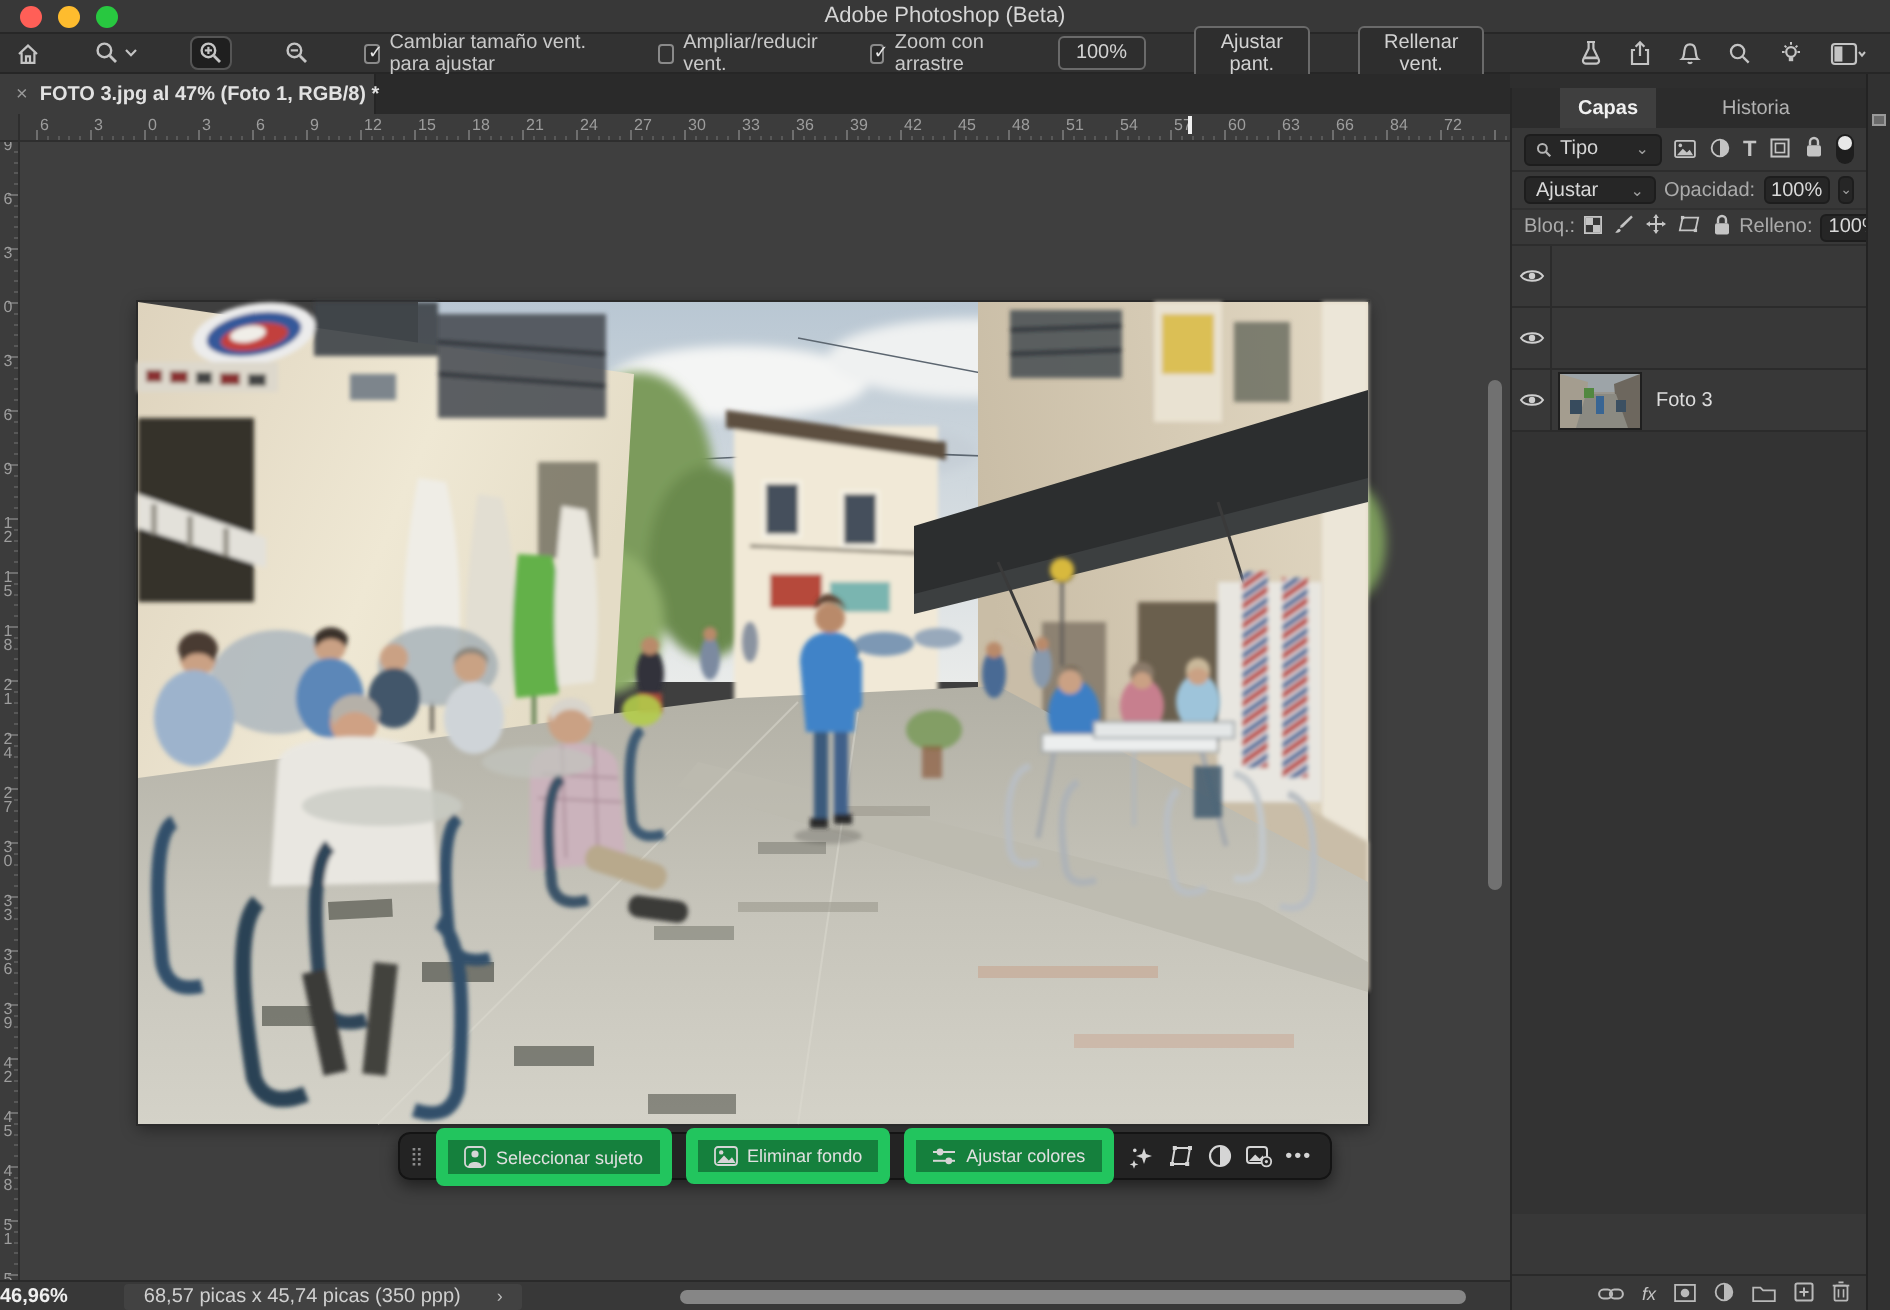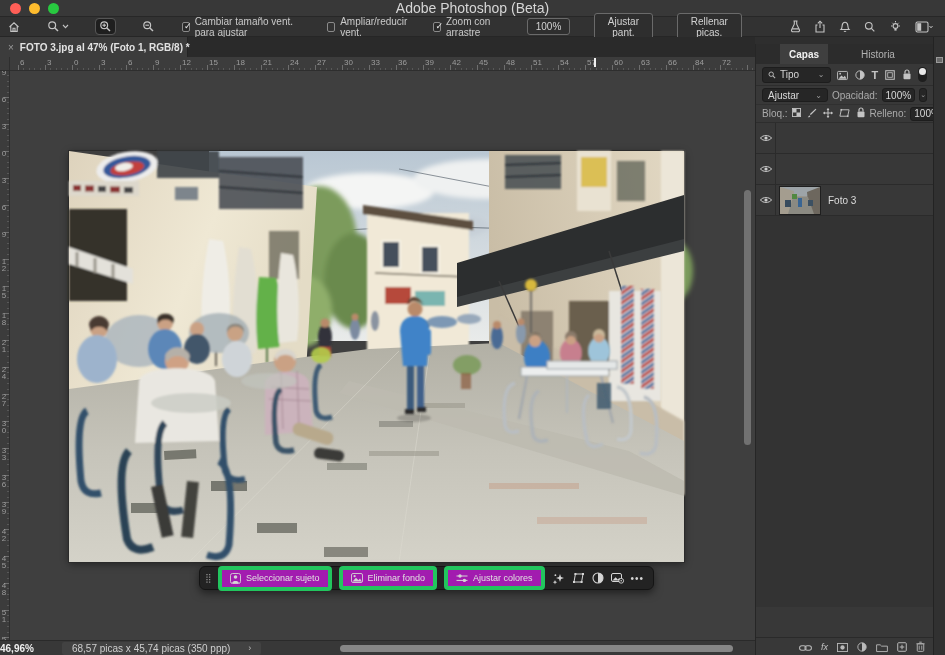--- a/index.html
+++ b/index.html
@@ -4,21 +4,21 @@
 <style>
   * { margin:0; padding:0; box-sizing:border-box; }
   html,body { width:945px; height:655px; background:#2e2e2e; overflow:hidden; }
   body { font-family:"Liberation Sans", sans-serif; color:#c8c8c8; -webkit-font-smoothing:antialiased; }
   #app { position:relative; width:945px; height:655px; background:#2e2e2e; }
 
   
   .titlebar { position:absolute; left:0; top:0; width:945px; height:17px; background:#383838; border-bottom:1px solid #272727; display:flex; align-items:center; }
   .traffic { display:flex; gap:8px; margin-left:10px; }
   .tl { width:11px; height:11px; border-radius:50%; }
-  .title { position:absolute; left:0; right:0; text-align:center; font-size:14px; color:#d6d6d6; }
+  .title { position:absolute; left:0; right:0; text-align:center; font-size:11px; color:#d6d6d6; }
 
   
   .optionsbar { position:absolute; left:0; top:17px; width:945px; height:20px; background:#323232; border-bottom:1px solid #262626; display:flex; align-items:center; gap:24px; padding:0 8px; }
   .optionsbar .icon { color:#c4c4c4; display:flex; align-items:center; }
   .toolbox { display:flex; align-items:center; gap:2px; padding:1px 3px; border-radius:3px; }
   .toolbox.pressed { background:#1f1f1f; outline:1px solid #555; }
   .cb { display:flex; align-items:center; gap:5px; font-size:10px; color:#c9c9c9; cursor:default; }
   .cbbox { width:10px; height:10px; border:1px solid #8a8a8a; border-radius:2px; background:transparent; position:relative; }
   .cb.on .cbbox { background:#2a2a2a; }
   .cb.on .cbbox::after { content:"✓"; position:absolute; left:1px; top:-2px; font-size:9px; color:#e8e8e8; }
@@ -50,21 +50,21 @@
   .ruler-cursor { position:absolute; left:594px; top:58px; width:2px; height:9px; background:#f0f0f0; z-index:6; }
 
   .photo { position:absolute; left:69px; top:151px; width:615px; height:411px; box-shadow:0 0 0 1px #2b2b2b, 0 2px 8px rgba(0,0,0,.45); }
   .photo svg { display:block; }
 
   .vscroll { position:absolute; left:744px; top:190px; width:7px; height:255px; border-radius:4px; background:#9a9a9a; opacity:.55; z-index:6; }
 
   
   .taskbar { position:absolute; left:199px; top:566px; height:24px; display:flex; align-items:center; gap:7px; background:#222222f2; border:1px solid #141414; border-radius:6px; padding:0 9px 0 5px; box-shadow:0 3px 8px rgba(0,0,0,.5); z-index:7; }
   .tb-handle { color:#8a8a8a; font-size:9px; letter-spacing:-1px; line-height:8px; width:6px; }
-  .tb-btn { display:flex; align-items:flex-start; gap:5px; font-size:9px; color:#e0e0e0; background:#a21caf; border:4px solid #22c55e; border-radius:4px; padding:3px 8px; white-space:nowrap; }
+  .tb-btn { display:flex; align-items:flex-end; gap:5px; font-size:9px; color:#e0e0e0; background:#15803d; border:6px solid #22c55e; border-radius:4px; padding:3px 8px; white-space:nowrap; }
   .tb-ico { display:flex; align-items:center; color:#d5d5d5; }
   .tb-more { color:#d5d5d5; font-size:10px; letter-spacing:1px; }
 
   
   .statusbar { position:absolute; left:0; top:640px; width:755px; height:15px; background:#383838; border-top:1px solid #2a2a2a; display:flex; align-items:center; font-size:10px; z-index:8; }
   .zoomlevel { color:#efefef; font-weight:bold; }
   .docinfo { margin-left:28px; background:#424242; border-radius:2px; padding:0px 10px; color:#cfcfcf; display:flex; gap:18px; align-items:center; height:13px; }
   .docinfo .chev { color:#bdbdbd; font-size:9px; }
   .hscroll { position:absolute; left:340px; top:4px; width:393px; height:7px; border-radius:4px; background:#9a9a9a; opacity:.8; }
 
@@ -171,21 +171,21 @@
       <span class="cbbox"></span>
       <span>Ampliar/reducir vent.</span>
     </span>
     <span class="cb on">
       <span class="cbbox"></span>
       <span>Zoom con arrastre</span>
     </span>
 
     <button class="obtn">100%</button>
     <button class="obtn">Ajustar pant.</button>
-    <button class="obtn">Rellenar picas.</button>
+    <button class="obtn">Rellenar vent.</button>
 
     <span class="ob-spacer"></span>
     <span class="ob-icons">
       <span class="icon">
         <svg width="11" height="13" viewBox="0 0 11 13">
             <path d="M3.5 1 H7.5 M4.3 1 V4.2 L1.6 9.8 A1.4 1.4 0 0 0 2.9 11.8 H8.1 A1.4 1.4 0 0 0 9.4 9.8 L6.7 4.2 V1" fill="none" stroke="currentColor" stroke-width="1.1"></path>
             <path d="M2.6 8.2 H8.4 L9 9.6 H2Z" fill="currentColor"></path>
           </svg>
       </span>
       <span class="icon">

